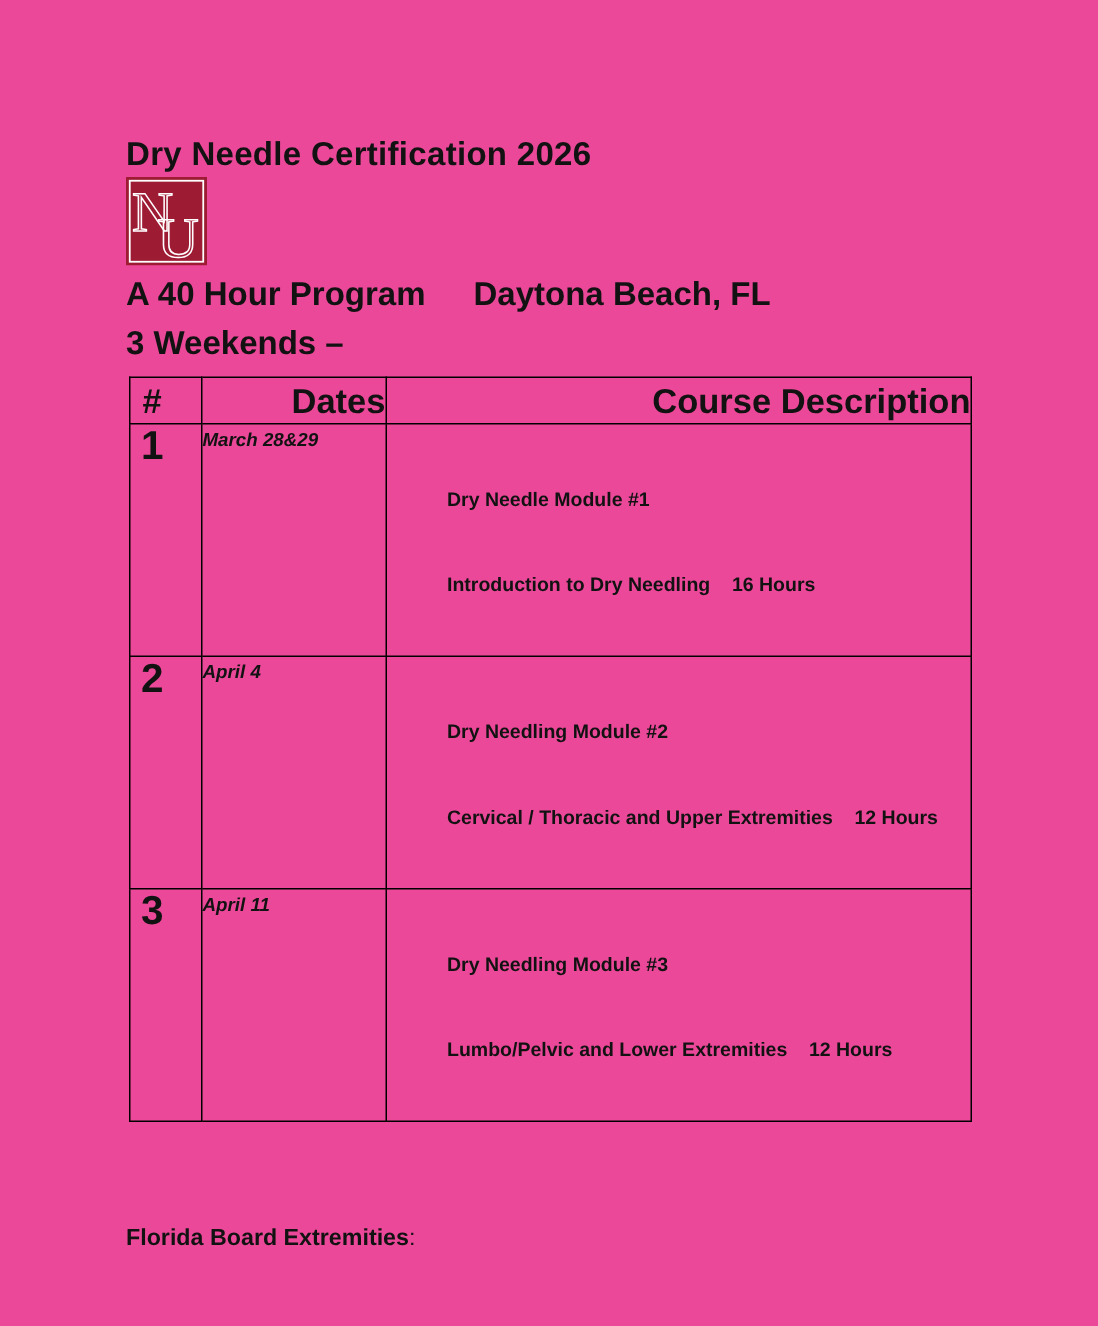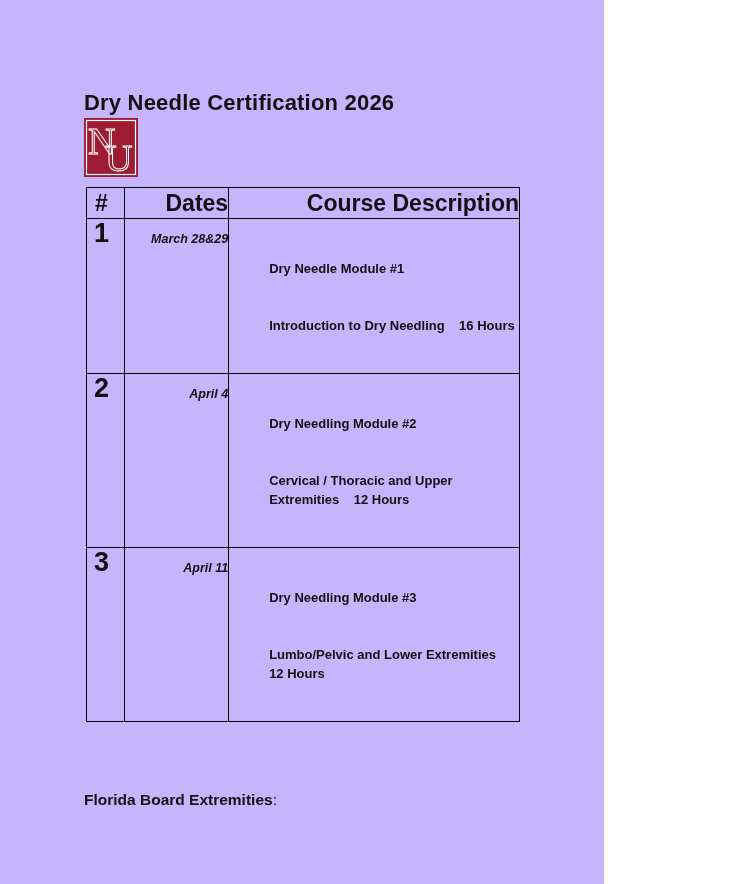--- a/index.html
+++ b/index.html
@@ -1,18 +1,18 @@
 <!DOCTYPE html>
 <html><head>
 <meta charset="utf-8">
 <style>
   * { margin:0; padding:0; box-sizing:border-box; }
   html,body { background:#ffffff; }
   .page {
-    width:604px; height:884px; background:#c4b5fd; overflow:hidden;
+    width:732px; height:884px; background:#ec4899; overflow:hidden;
     padding:91px 84px 0 84px;
     font-family:"Liberation Sans", sans-serif;
     color:#121212;
   }
   .title { font-size:22px; font-weight:700; line-height:24px; letter-spacing:0.2px; }
 
   
   .logo { display:flex; align-items:flex-start; margin-top:3px; height:59px; }
   .logo-mark { flex:0 0 auto; display:block; }
   .logo-text { margin-left:6px; padding-top:1px; }
@@ -24,21 +24,21 @@
   .weekends { margin-top:9px; font-size:22px; font-weight:700; line-height:24px; }
 
   
   table.schedule { border-collapse:collapse; margin:10px 0 0 2px; table-layout:fixed; }
   table.schedule th, table.schedule td { border:1.5px solid #000; }
   th.h-num  { width:48px;  text-align:left; font-size:23px; padding:1px 0 1px 8px; font-weight:700; }
   th.h-date { width:123px; text-align:right; font-size:23px; font-weight:700;padding-left:10px; }
   th.h-desc { width:390px; text-align:right; font-size:23px; padding-left:7px; font-weight:700; }
   tr.hdr    { height:31px; }
   td.c-num  { font-size:27px; font-weight:700; vertical-align:top; padding-left:7px; line-height:28px; }
-  td.c-date { font-size:12.5px; font-weight:700; font-style:italic; text-align:right; vertical-align:top; padding-top:13px; }
+  td.c-date { font-size:12.5px; font-weight:700; font-style:italic; text-align:left; vertical-align:top; padding-top:3px; }
   td.c-desc { font-size:13px; font-weight:700; vertical-align:top; padding:2px 0 0 40px; line-height:19px; white-space:pre-wrap; }
   tr.r1 { height:36px; } tr.r2 { height:46px; } tr.r3 { height:45px; }
 
   
   .bodytext { margin-top:18px; font-size:15.5px; line-height:24px; white-space:pre-wrap; }
   .bold { font-weight:700; }
 </style>
 </head>
 <body>
 
@@ -48,20 +48,24 @@
 
   <div class="logo">
     <svg class="logo-mark" width="54" height="59" viewBox="0 0 54 59" xmlns="http://www.w3.org/2000/svg">
       <rect x="0" y="0" width="54" height="59" fill="#9e1b34"></rect>
       <rect x="2.5" y="2.5" width="49" height="54" fill="none" stroke="#ffffff" stroke-width="1.2"></rect>
       <text x="4" y="36" font-family="Liberation Serif, serif" font-size="38" fill="none" stroke="#ffffff" stroke-width="1">N</text>
       <text x="21" y="53" font-family="Liberation Serif, serif" font-size="38" fill="none" stroke="#ffffff" stroke-width="1">U</text>
     </svg>
   </div>
 
+  <div class="program-line">
+    <span>A 40 Hour Program</span><span class="program-loc">Daytona Beach, FL</span>
+  </div>
+  <div class="weekends">3 Weekends –</div>
 
   <table class="schedule">
     <thead>
       <tr class="hdr">
         <th class="h-num">#</th>
         <th class="h-date">Dates</th>
         <th class="h-desc">Course Description</th>
       </tr>
     </thead>
     <tbody>

